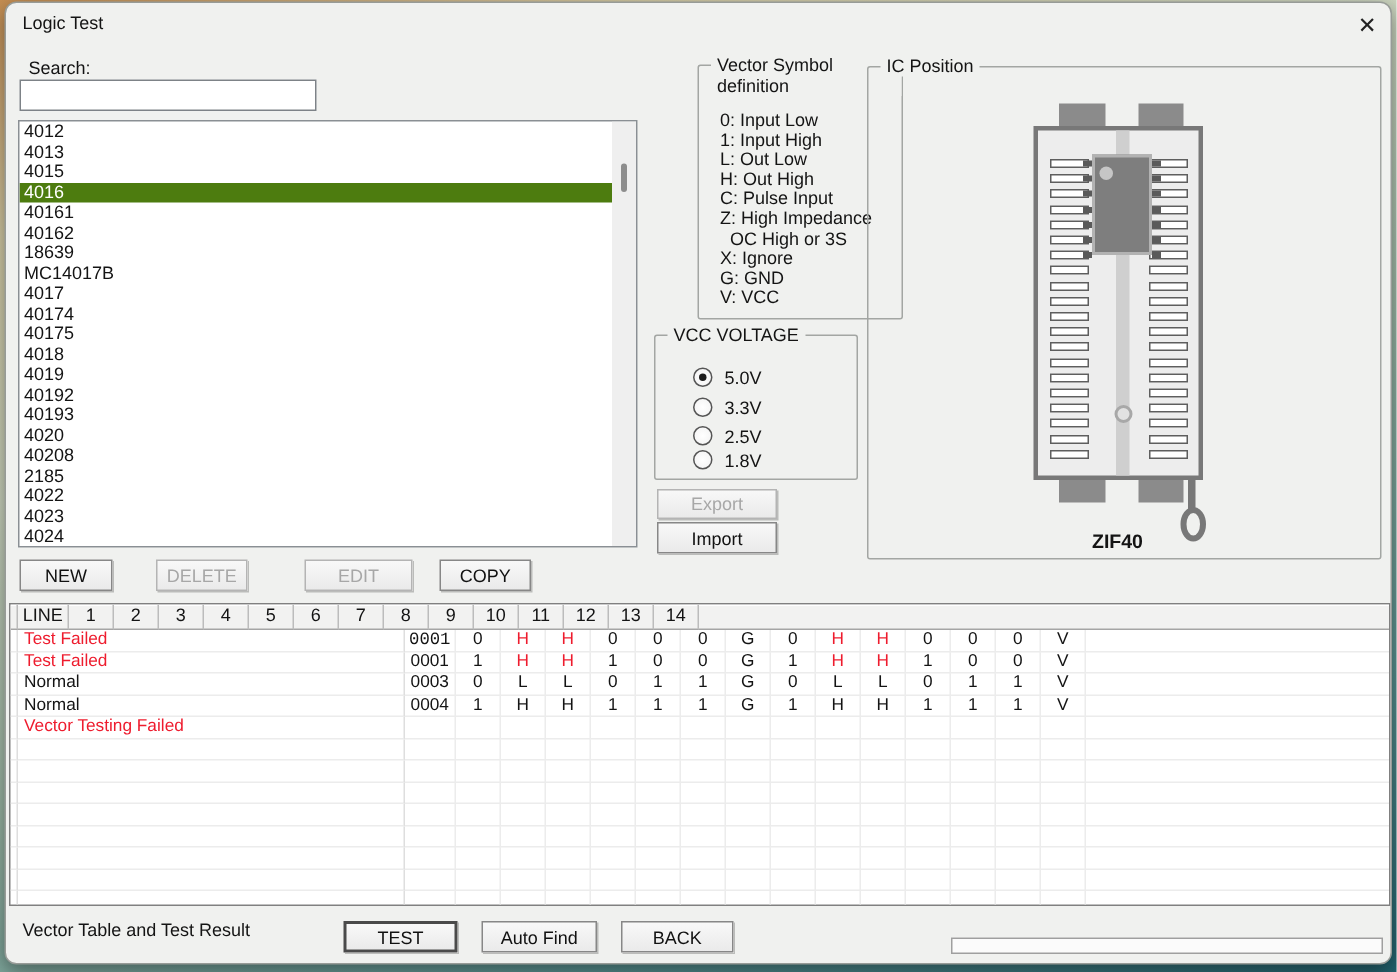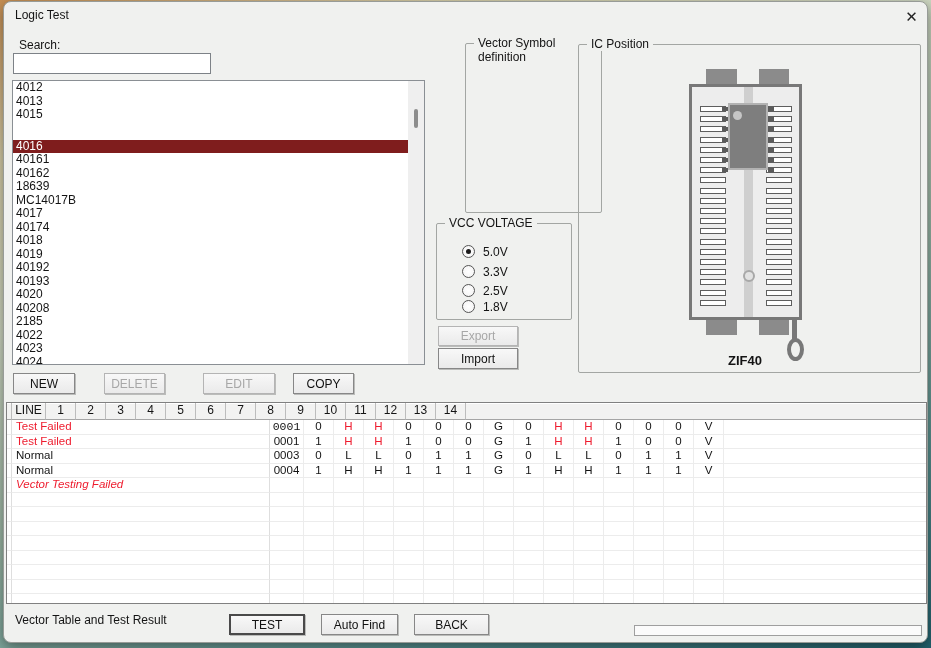--- a/index.html
+++ b/index.html
@@ -18,21 +18,21 @@
   .abs { position: absolute; }
   
   .win-title { left: 11px; top: 6px; font-size: 12px; }
   .close-btn { left: 893px; top: 2px; width: 29px; height: 25px; display: flex; align-items: center; justify-content: center; cursor: default; border-top-right-radius: 8px; }
   .close-btn span { font-size: 15px; color: #222; }
   
   .search-label { left: 15px; top: 36px; }
   .search-input { left: 9px; top: 51px; width: 198px; height: 21px; border: 1px solid #7d8287; background: #fff; font: 12px "Liberation Sans", sans-serif; padding: 0 4px; outline: none; }
   .chip-list { left: 8px; top: 78px; width: 413px; height: 285px; background: #fff; border: 1px solid #8a8f94; overflow: hidden; }
   .list-item { height: 13.5px; line-height: 13.5px; font-size: 12px; padding-left: 3px; white-space: nowrap; }
-  .list-item.selected { background: #7f1d1d; color: #fff; margin-top: 18px; }
+  .list-item.selected { background: #4d7c0f; color: #fff; }
   .list-scrollbar { position: absolute; right: 0; top: 0; width: 16px; height: 100%; background: #efefef; }
   .scroll-thumb { position: absolute; left: 6px; top: 28px; width: 4px; height: 19px; background: #8d8d8d; border-radius: 2px; }
   
   .btn {
     position: absolute; display: flex; align-items: center; justify-content: center;
     background: linear-gradient(#f8f8f8,#eaeaea); border: 1px solid #878787;
     box-shadow: 1px 1px 0 rgba(90,90,90,.35); font-size: 12px; color: #111; cursor: default;
   }
   .btn.disabled { color: #a7a7a7; border-color: #b4b4b4; }
   .btn.default { border: 2px solid #4a4a4a; }
@@ -111,20 +111,21 @@
           <div class="list-item">4012</div>
           <div class="list-item">4013</div>
           <div class="list-item">4015</div>
           <div class="list-item selected">4016</div>
           <div class="list-item">40161</div>
           <div class="list-item">40162</div>
           <div class="list-item">18639</div>
           <div class="list-item">MC14017B</div>
           <div class="list-item">4017</div>
           <div class="list-item">40174</div>
+          <div class="list-item">40175</div>
           <div class="list-item">4018</div>
           <div class="list-item">4019</div>
           <div class="list-item">40192</div>
           <div class="list-item">40193</div>
           <div class="list-item">4020</div>
           <div class="list-item">40208</div>
           <div class="list-item">2185</div>
           <div class="list-item">4022</div>
           <div class="list-item">4023</div>
           <div class="list-item">4024</div>
@@ -135,20 +136,21 @@
       </div>
     </div>
 
     <div class="btn btn-new">NEW</div>
     <div class="btn btn-delete disabled">DELETE</div>
     <div class="btn btn-edit disabled">EDIT</div>
     <div class="btn btn-copy">COPY</div>
 
     <div class="group g-vector">
       <span class="group-title">Vector Symbol definition</span>
+      <div class="vector-lines" id="vector-lines"><div>0: Input Low</div><div>1: Input High</div><div>L: Out Low</div><div>H: Out High</div><div>C: Pulse Input</div><div>Z: High Impedance</div><div>  OC High or 3S</div><div>X: Ignore</div><div>G: GND</div><div>V: VCC</div></div>
     </div>
 
     <div class="group g-vcc">
       <span class="group-title">VCC VOLTAGE</span>
       <div id="vcc-radios">
           <div class="radio-row" style="top: 20px;">
             <div class="radio-circle on"></div>
             <div class="radio-label">5.0V</div>
           </div>
           <div class="radio-row" style="top: 40px;">
@@ -336,21 +338,21 @@
           <div class="td" style="width: 30px;">H</div>
           <div class="td" style="width: 30px;">H</div>
           <div class="td" style="width: 30px;">1</div>
           <div class="td" style="width: 30px;">1</div>
           <div class="td" style="width: 30px;">1</div>
           <div class="td" style="width: 30px;">V</div>
           <div class="td fill"></div>
         </div>
         <div class="tr">
           <div class="td gutter" style="width: 5px;"></div>
-          <div class="td left resultcol red" style="width: 258px; font-style: italic;">Vector Testing Failed</div>
+          <div class="td left resultcol red" style="width: 258px;">Vector Testing Failed</div>
           <div class="td" style="width: 34px;"></div>
           <div class="td" style="width: 30px;"></div>
           <div class="td" style="width: 30px;"></div>
           <div class="td" style="width: 30px;"></div>
           <div class="td" style="width: 30px;"></div>
           <div class="td" style="width: 30px;"></div>
           <div class="td" style="width: 30px;"></div>
           <div class="td" style="width: 30px;"></div>
           <div class="td" style="width: 30px;"></div>
           <div class="td" style="width: 30px;"></div>

